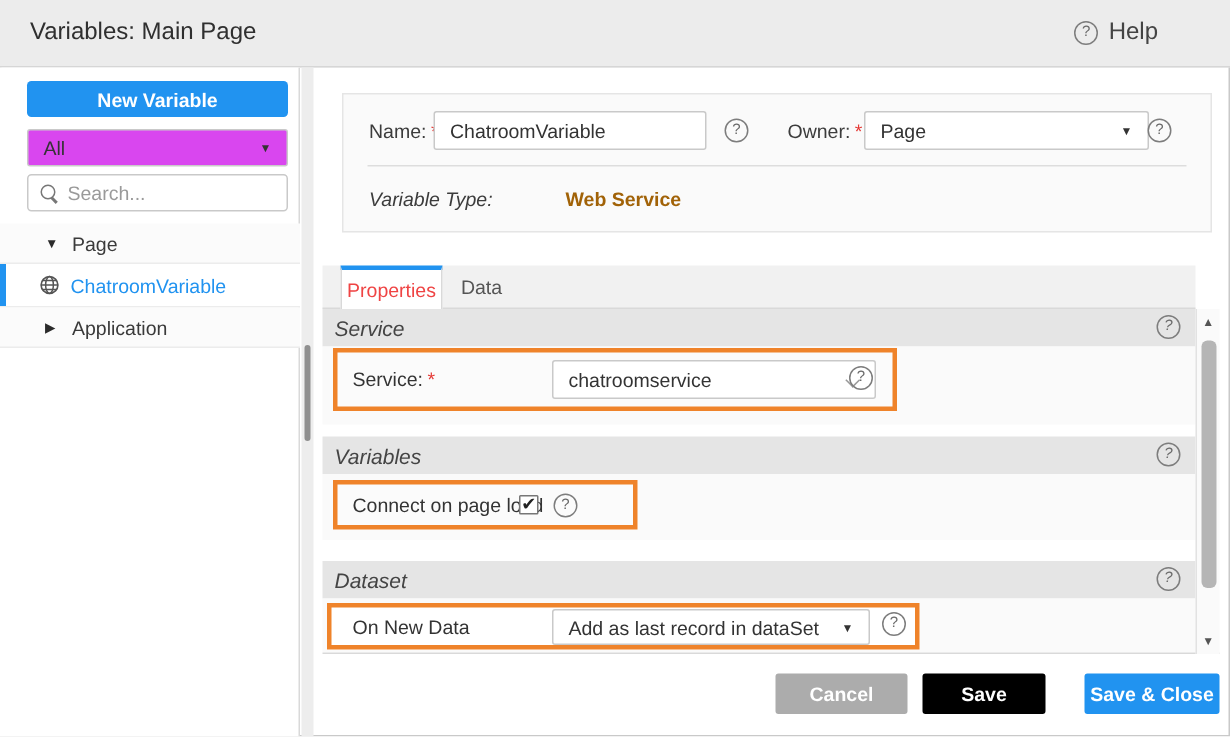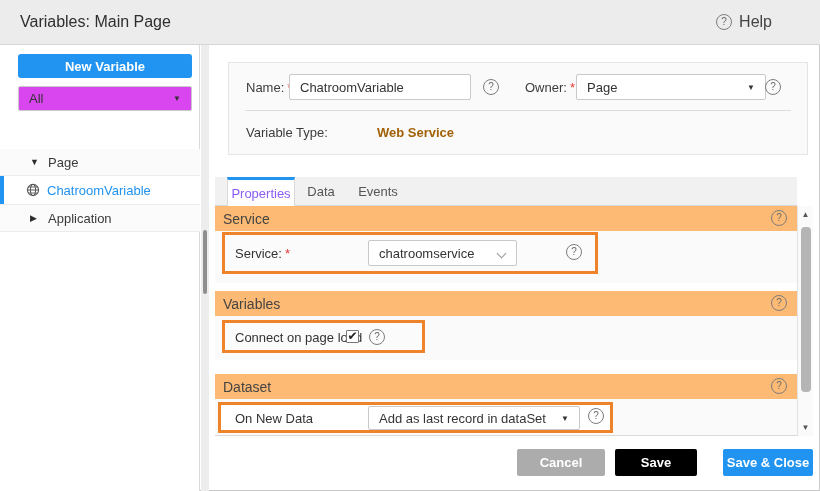--- a/index.html
+++ b/index.html
@@ -54,24 +54,24 @@
   .dd { position:absolute; background:#fff; border:1px solid #c9c9c9; border-radius:2px; display:flex; align-items:center;
         padding:0 10px; color:#333; cursor:pointer; height:26px; }
   .dd .caret { margin-left:auto; font-size:8px; color:#333; }
   .panel .divider { position:absolute; left:16px; right:16px; top:47px; border-top:1px solid #ddd; }
   .vt-val { font-weight:bold; color:#a16207;margin-left:45px; }
 
   
   .tabbar { position:absolute; left:215px; top:177px; width:582px; height:29px; background:#f1f1f1; border-bottom:1px solid #d9d9d9; }
   .tab { position:absolute; top:0; height:29px; display:flex; align-items:center; justify-content:center;
          font-size:13px; color:#555; cursor:pointer; }
-  .tab.active { background:#fff; border:1px solid #d9d9d9; border-bottom:none; border-top:3px solid #2193f0; color:#8b5cf6; height:30px; }
-
-  
-  .sec-h { position:absolute; left:215px; width:582px; height:25px; background:#fdba74; display:flex; align-items:center; }
+  .tab.active { background:#fff; border:1px solid #d9d9d9; border-bottom:none; border-top:3px solid #2193f0; color:#ef4444; height:30px; }
+
+  
+  .sec-h { position:absolute; left:215px; width:582px; height:25px; background:#e5e5e5; display:flex; align-items:center;font-style:italic; }
   .sec-h .s-title { margin-left:8px; font-size:14px; color:#444; }
   .sec-h .qicon { position:absolute; right:10px; top:4px; }
   .sec-b { position:absolute; left:215px; width:582px; background:#fafafa; }
   .obox { position:absolute; border:3px solid #ef832a; background:#fbfbfb; }
   .row-lbl { position:absolute; left:10px; top:50%; transform:translateY(-50%); color:#333; }
   .chevron { position:relative; margin-left:auto; width:8px; height:8px; }
   .chevron::before { content:""; position:absolute; left:0; top:1px; width:6px; height:6px;
                      border-right:1.5px solid #999; border-bottom:1.5px solid #999; transform:rotate(45deg); }
   .cb { position:absolute; width:13px; height:13px; border:1px solid #777; background:#fff; border-radius:1px;
         font-size:12px; line-height:11px; text-align:center; color:#222; cursor:pointer; }
@@ -103,20 +103,24 @@
   </div>
 
   <div class="sidebar">
     <button class="btn-new">New Variable</button>
 
     <div class="sel-all">
       <span>All</span>
       <span class="caret">▼</span>
     </div>
 
+    <div class="search-box">
+      <span class="mag"></span>
+      <input type="text" placeholder="Search..." style="">
+    </div>
 
     <div class="tree">
       <div class="tree-row">
         <span class="tgl">▼</span>
         <span class="t-lbl">Page</span>
       </div>
       <div class="tree-row selected">
         <svg class="glb" viewBox="0 0 14 14">
           <circle cx="7" cy="7" r="5.6" fill="none" stroke="#555" stroke-width="1.1"></circle>
           <ellipse cx="7" cy="7" rx="2.6" ry="5.6" fill="none" stroke="#555" stroke-width="1"></ellipse>
@@ -148,41 +152,40 @@
       <span>Owner:</span><span class="req">*</span>
     </div>
     <div class="dd" style="left:347px; top:11px; width:190px;">
       <span>Page</span>
       <span class="caret">▼</span>
     </div>
     <span class="qicon" style="position:absolute; left:536px; top:16px;">?</span>
 
     <div class="divider"></div>
 
-    <div class="f-lbl" style="left:17px; top:62px;">Variable Type:</div>
+    <div class="f-lbl" style="left:17px; top:62px;font-style:italic;">Variable Type:</div>
     <div class="f-lbl vt-val" style="left:103px; top:62px;">Web Service</div>
   </div>
 
   <div class="tabbar">
     <div class="tab active" style="left:12px; width:68px;">Properties</div>
     <div class="tab" style="left:80px; width:52px;">Data</div>
-    <div class="tab" style="left:132px; width:62px;">Events</div>
   </div>
 
   <div class="sec-h" style="top:206px;">
     <span class="s-title">Service</span>
     <span class="qicon">?</span>
   </div>
   <div class="sec-b" style="top:231px; height:52px;"></div>
   <div class="obox" style="left:222px; top:232px; width:376px; height:42px;">
     <span class="row-lbl">
       <span>Service:</span><span class="req">*</span>
     </span>
   </div>
-  <div class="dd" style="left:368px; top:240px; width:149px;">
+  <div class="dd" style="left:368px; top:240px; width:216px;">
     <span>chatroomservice</span>
     <span class="chevron"></span>
   </div>
   <span class="qicon" style="position:absolute; left:566px; top:244px;">?</span>
 
   <div class="sec-h" style="top:291px;">
     <span class="s-title">Variables</span>
     <span class="qicon">?</span>
   </div>
   <div class="sec-b" style="top:316px; height:44px;"></div>

